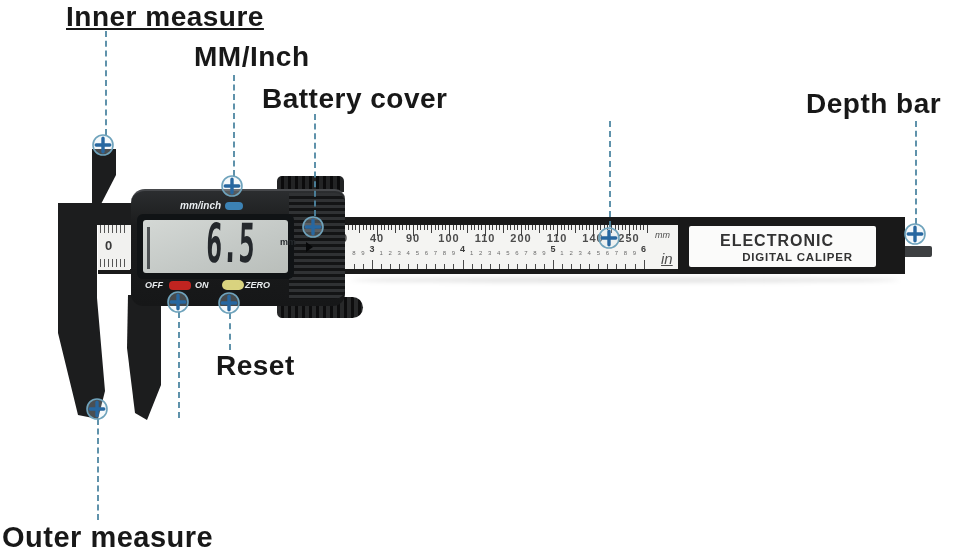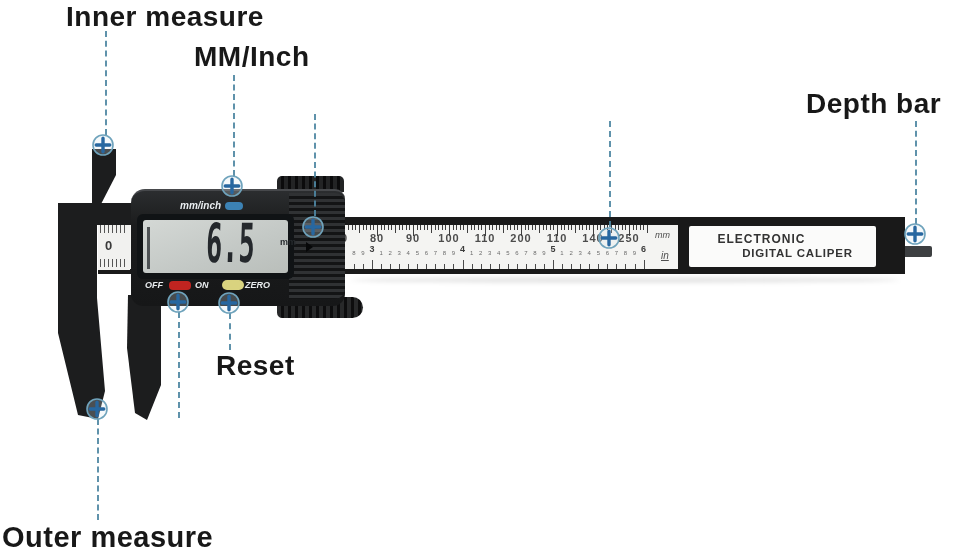--- a/index.html
+++ b/index.html
@@ -11,25 +11,25 @@
   .beam{left:98px;top:217px;width:807px;height:57px;background:#f4f4f2;
         border-top:8px solid #1a1a1a;border-bottom:5px solid #1a1a1a;box-sizing:border-box;z-index:1;}
   #ruler-marks{left:0;top:0;width:957px;height:553px;z-index:2;pointer-events:none;}
   .mm-num{position:absolute;top:232px;transform:translateX(-50%);font-size:11px;font-weight:600;
           color:#4c4c4c;letter-spacing:1px;}
   .mm-tick{position:absolute;width:1px;background:#3e3e3e;top:225px;}
   .in-big{position:absolute;top:244px;transform:translateX(-50%);font-size:9px;font-weight:700;color:#3c3c3c;}
   .in-micro{position:absolute;top:250px;transform:translateX(-50%);font-size:6px;color:#6b6b6b;}
   .in-tick{position:absolute;width:1px;background:#4a4a4a;}
   .unit-mm{left:655px;top:230px;font-size:9px;font-style:italic;color:#4f4f4f;z-index:2;}
-  .unit-in{left:661px;top:250px;font-size:10px;font-style:italic;color:#4f4f4f;z-index:2;text-decoration:underline;}
+  .unit-in{left:661px;top:250px;font-size:15px;font-style:italic;color:#4f4f4f;z-index:2;text-decoration:underline;}
   .beam-dark{left:678px;top:217px;width:227px;height:57px;background:#191919;z-index:2;}
   .brand-panel{left:11px;top:9px;width:187px;height:41px;background:#fbfbfa;border-radius:2px;
                color:#333;font-weight:700;z-index:2;}
-  .brand-line1{margin-top:6px;margin-right:42px;text-align:center;font-size:12px;letter-spacing:1px;}
+  .brand-line1{margin-top:6px;margin-right:42px;text-align:right;font-size:16px;letter-spacing:1px;}
   .brand-line2{margin-top:1px;margin-left:30px;text-align:center;font-size:11.5px;letter-spacing:0.8px;}
   .depth-rod{left:902px;top:246px;width:30px;height:11px;background:#3d3f41;border-radius:2px;z-index:1;}
   .beam-shadow{left:350px;top:277px;width:550px;height:6px;background:rgba(0,0,0,0.10);
                filter:blur(2px);border-radius:50%;z-index:0;}
 
   
   .zero-piece{left:98px;top:225px;width:32px;height:45px;background:#f1f1ef;z-index:2;}
   .zero-ticks-t{position:absolute;left:2px;top:0;width:28px;height:8px;
      background:repeating-linear-gradient(90deg,#555 0 1px,transparent 1px 4px);}
   .zero-ticks-b{position:absolute;left:2px;top:34px;width:28px;height:8px;
@@ -62,21 +62,21 @@
   .lcd-unit{position:absolute;left:137px;top:17px;font-size:9px;font-weight:700;color:#272b2e;}
   .btnrow-text{font-size:9px;font-weight:700;font-style:italic;color:#e8ebed;z-index:5;}
   .off-label{left:145px;top:280px;}
   .on-pill{left:169px;top:281px;width:22px;height:9px;border-radius:4px;z-index:5;}
   .on-label{left:195px;top:280px;}
   .zero-pill{left:222px;top:280px;width:22px;height:10px;border-radius:5px;z-index:5;}
   .zero-label-text{left:245px;top:280px;}
 
   
   .part-label{font-size:28px;font-weight:600;color:#181818;letter-spacing:0.5px;z-index:8;white-space:nowrap;}
-  #lab-inner{left:66px;top:1px;}
+  #lab-inner{left:66px;top:1px;text-decoration:underline;}
   #lab-mm{left:194px;top:41px;}
   #lab-battery{left:262px;top:83px;}
   #lab-ruler{left:577px;top:90px;}
   #lab-depth{left:806px;top:88px;}
   #lab-reset{left:216px;top:350px;}
   #lab-onoff{left:149px;top:418px;}
   #lab-outer{left:2px;top:521px;font-size:29px;}
   .leader{width:0;border-left:2px dashed #4e87a3;opacity:.9;z-index:6;}
   #ld-inner{left:105px;top:31px;height:104px;}
   #ld-mm{left:233px;top:75px;height:101px;}
@@ -95,21 +95,21 @@
 </head>
 <body>
 
 <div class="stage">
 
   <div class="abs beam-shadow"></div>
 
   <div class="abs beam"></div>
   <div class="abs" id="ruler-marks">
       <div class="mm-num" style="left: 341px;">70</div>
-      <div class="mm-num" style="left: 377px;">80</div>
+      <div class="mm-num" style="left: 377px;">40</div>
       <div class="mm-num" style="left: 413px;">90</div>
       <div class="mm-num" style="left: 449px;">100</div>
       <div class="mm-num" style="left: 485px;">110</div>
       <div class="mm-num" style="left: 521px;">200</div>
       <div class="mm-num" style="left: 557px;">110</div>
       <div class="mm-num" style="left: 593px;">140</div>
       <div class="mm-num" style="left: 629px;">250</div>
       <div class="mm-tick" style="left: 348.2px; height: 5px;"></div>
       <div class="mm-tick" style="left: 351.8px; height: 5px;"></div>
       <div class="mm-tick" style="left: 355.4px; height: 5px;"></div>
@@ -299,20 +299,21 @@
     </div>
   </div>
   <span class="abs btnrow-text off-label">OFF</span>
   <div class="abs on-pill" id="on-pill" style="background: rgb(191, 36, 32);"></div>
   <span class="abs btnrow-text on-label">ON</span>
   <div class="abs zero-pill" id="zero-pill" style="background: rgb(217, 211, 127);"></div>
   <span class="abs btnrow-text zero-label-text">ZERO</span>
 
   <div class="abs part-label" id="lab-inner">Inner measure</div>
   <div class="abs part-label" id="lab-mm">MM/Inch</div>
+  <div class="abs part-label" id="lab-battery">Battery cover</div>
   <div class="abs part-label" id="lab-depth">Depth bar</div>
   <div class="abs part-label" id="lab-reset">Reset</div>
   <div class="abs part-label" id="lab-outer">Outer measure</div>
 
   <div class="abs leader" id="ld-inner"></div>
   <div class="abs leader" id="ld-mm"></div>
   <div class="abs leader" id="ld-battery"></div>
   <div class="abs leader" id="ld-ruler"></div>
   <div class="abs leader" id="ld-depth"></div>
   <div class="abs leader" id="ld-onoff"></div>

